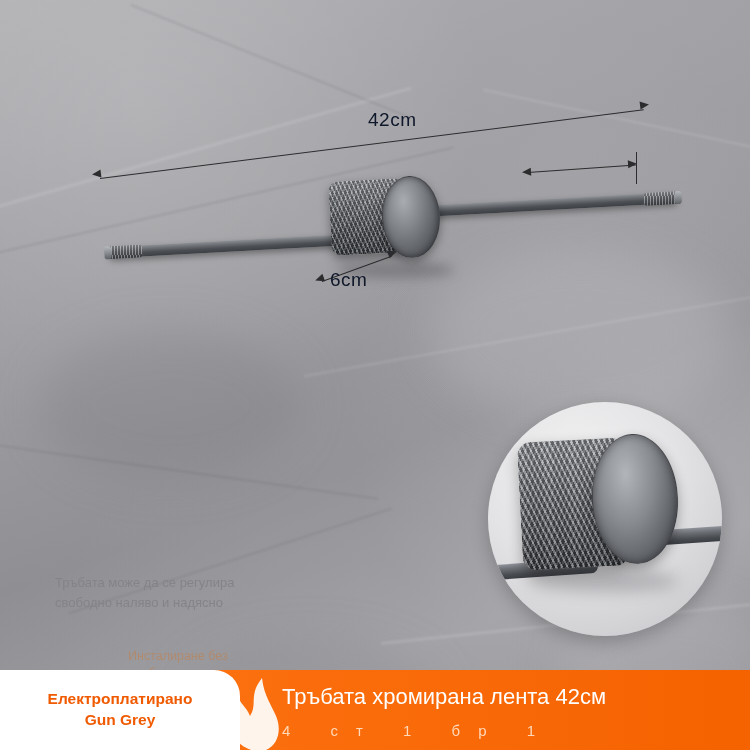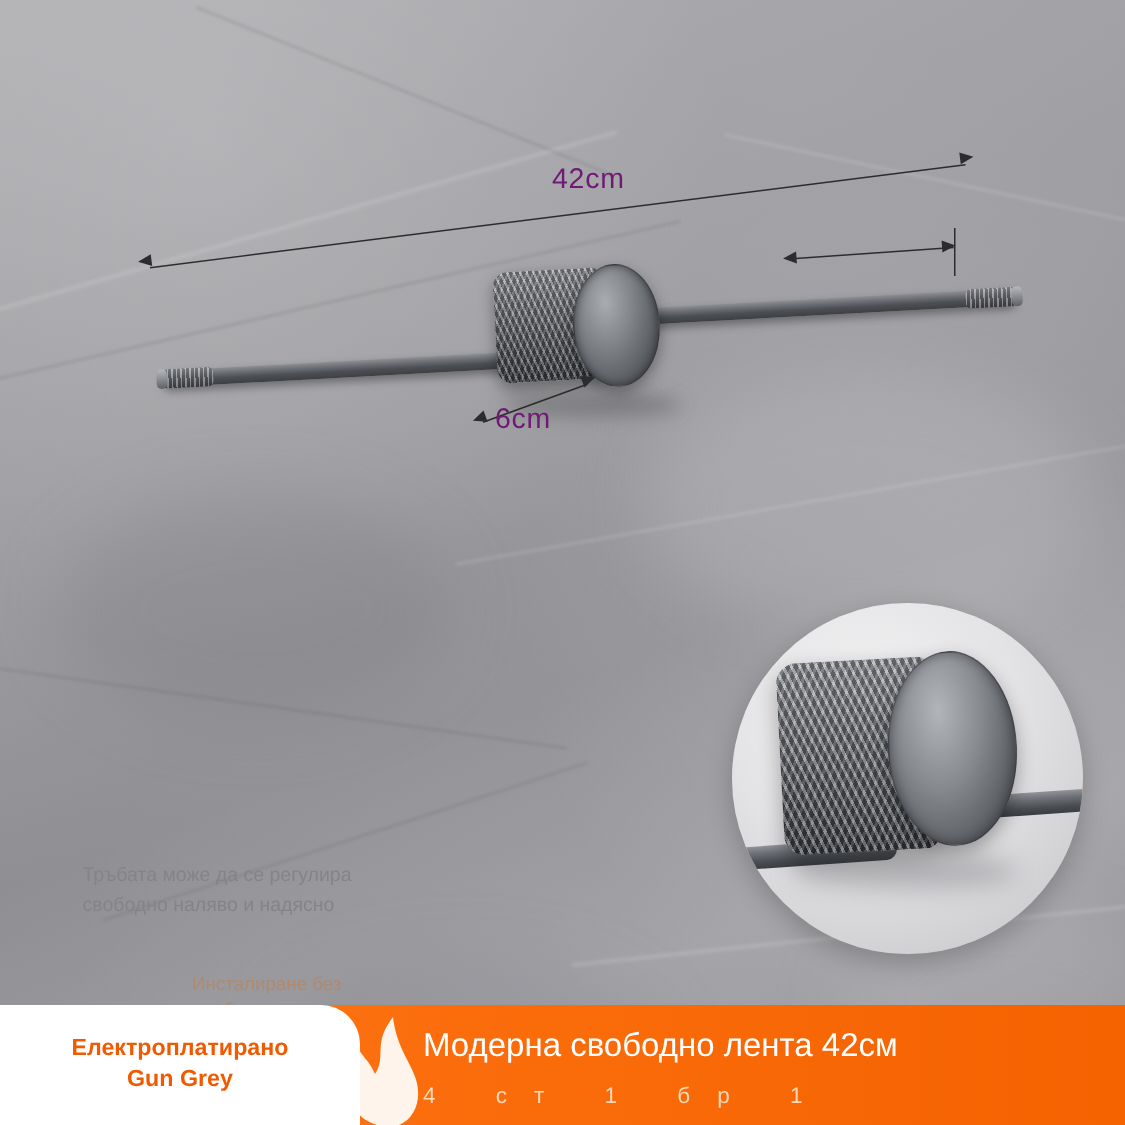--- a/index.html
+++ b/index.html
@@ -87,21 +87,21 @@
     background:rgba(60,60,64,.35);filter:blur(6px);
   }
 
   
   .dim{position:absolute;}
   .dim-line{position:absolute;height:1px;background:#2c2c2e;}
   .arrow{position:absolute;width:0;height:0;}
   .arrow-l{border-top:4px solid transparent;border-bottom:4px solid transparent;border-right:9px solid #2c2c2e;}
   .arrow-r{border-top:4px solid transparent;border-bottom:4px solid transparent;border-left:9px solid #2c2c2e;}
   .dim-label{
-    position:absolute;color:#701a75;font-size:19px;letter-spacing:.5px;white-space:nowrap;
+    position:absolute;color:#0f172a;font-size:19px;letter-spacing:.5px;white-space:nowrap;
   }
   .tick{position:absolute;width:1px;background:#2c2c2e;}
 
   .note{
     position:absolute;color:#5b5b5f;font-size:13.5px;line-height:19px;white-space:pre-line;
   }
   .note-adjust{left:55px;top:573px;color:#848488;font-size:13px;line-height:20px;}
   .note-drill{left:128px;top:648px;color:#b08a6e;font-size:12.5px;line-height:17px;}
 
   
@@ -242,17 +242,17 @@
   </div>
 
   <div class="banner">
     <div class="banner-left">
       <div class="banner-left-text">Електроплатирано
 Gun Grey</div>
     </div>
     <svg class="flame" viewBox="0 0 54 76">
       <path d="M34 0 C20 18 30 26 22 38 C18 28 12 26 10 18 C2 32 0 46 6 58 C12 70 28 76 38 72 C50 67 54 52 48 38 C44 28 36 18 34 0 Z" fill="#ffffff" opacity="0.92"></path>
     </svg>
-    <div class="banner-title">Модерна свободно лента 42см</div>
+    <div class="banner-title">Тръбата хромирана лента 42см</div>
     <div class="banner-sub">4 ст    1 бр    1</div>
   </div>
 
 </div>
 
 </body></html>

